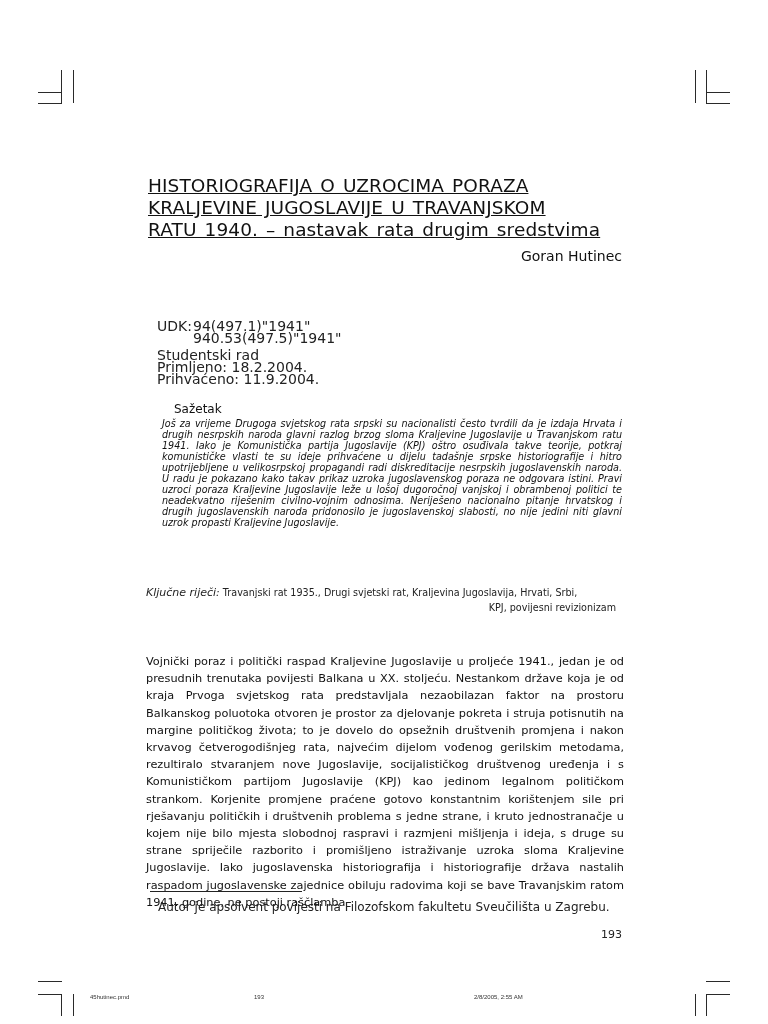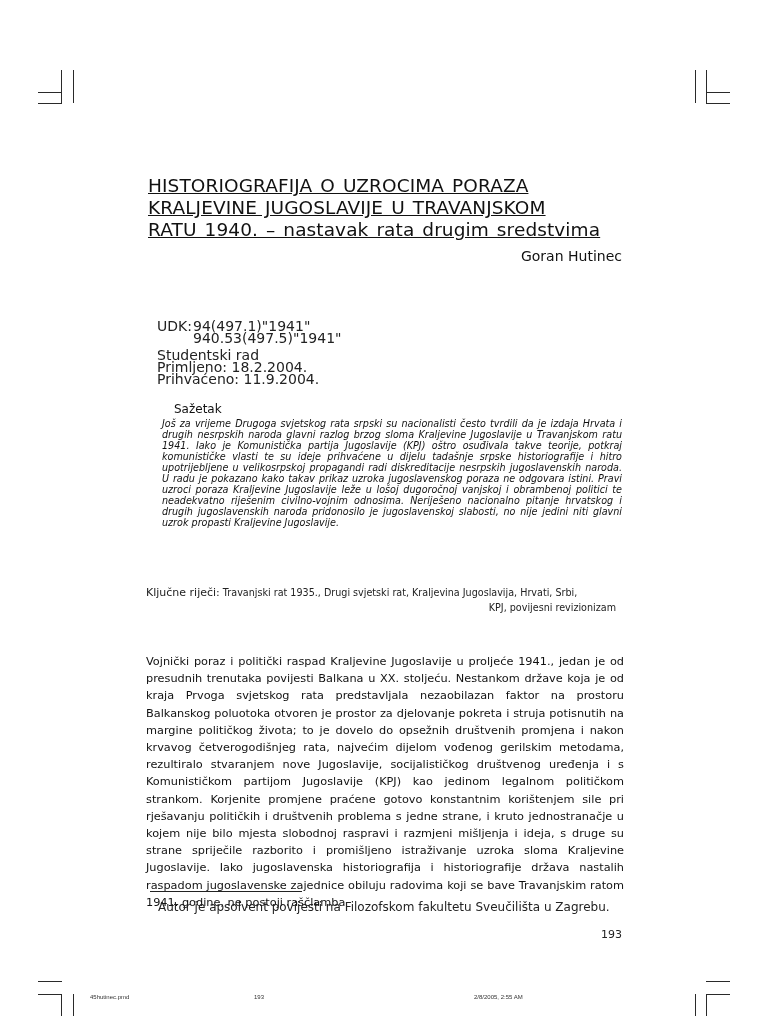--- a/index.html
+++ b/index.html
@@ -37,21 +37,21 @@
   .abstract {
     position: absolute; left: 162px; top: 418px; width: 460px;
     font-size: 9.6px; line-height: 11px; font-style: italic;
     text-align: justify; color: #111;
     font-family: "DejaVu Sans", sans-serif;
   }
   .keywords {
     position: absolute; left: 146px; top: 585px; width: 470px;
     font-size: 9.6px; line-height: 15px; color: #222;
   }
-  .keywords .kw-label { font-size: 11px; }
+  .keywords .kw-label { font-style: italic; font-size: 11px; }
   .keywords .kw-indent { padding-left: 20px; text-align: right; }
 
   .body-text {
     position: absolute; left: 146px; top: 653px; width: 478px;
     font-size: 11.3px; line-height: 17.2px; text-align: justify; color: #111;
   }
   .fn-rule {
     position: absolute; left: 150px; top: 891px; width: 152px; height: 1px; background: #222;
   }
   .footnote {

